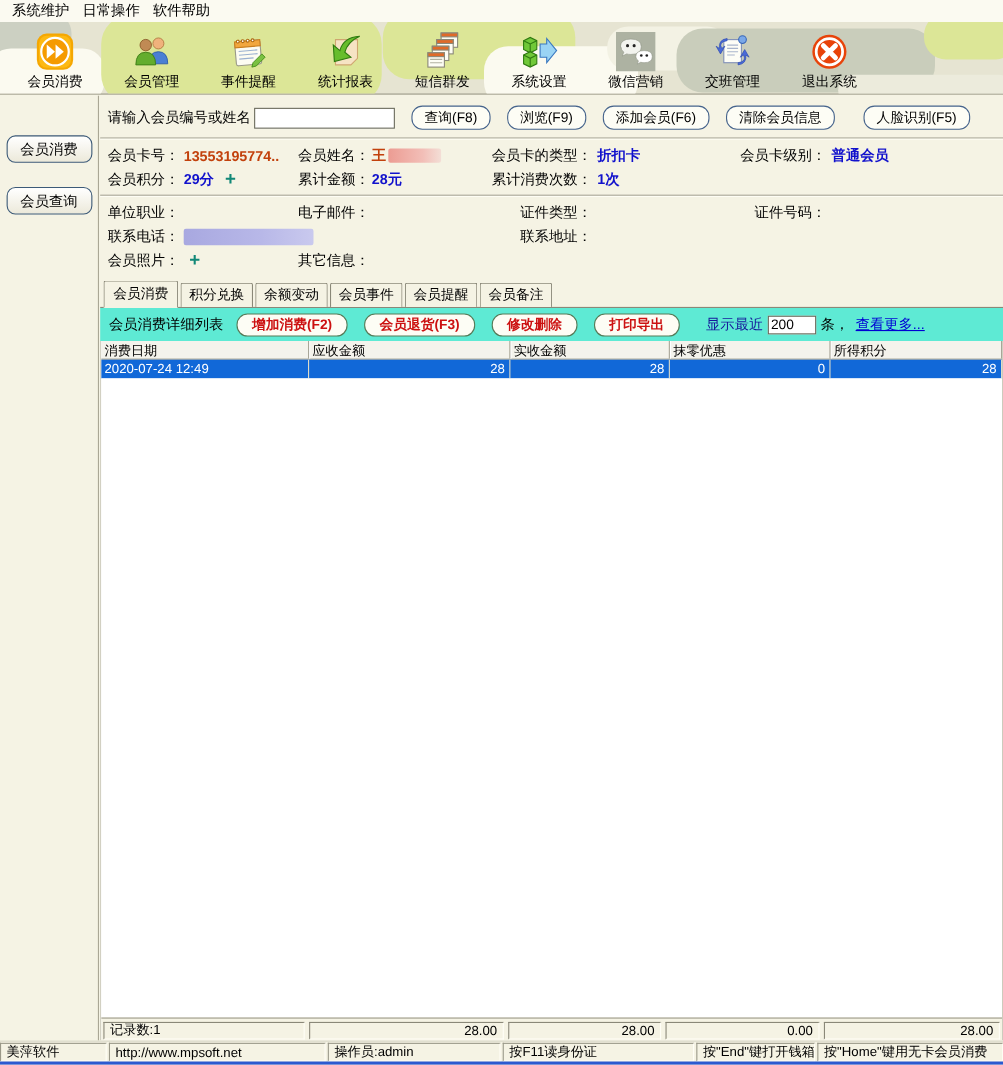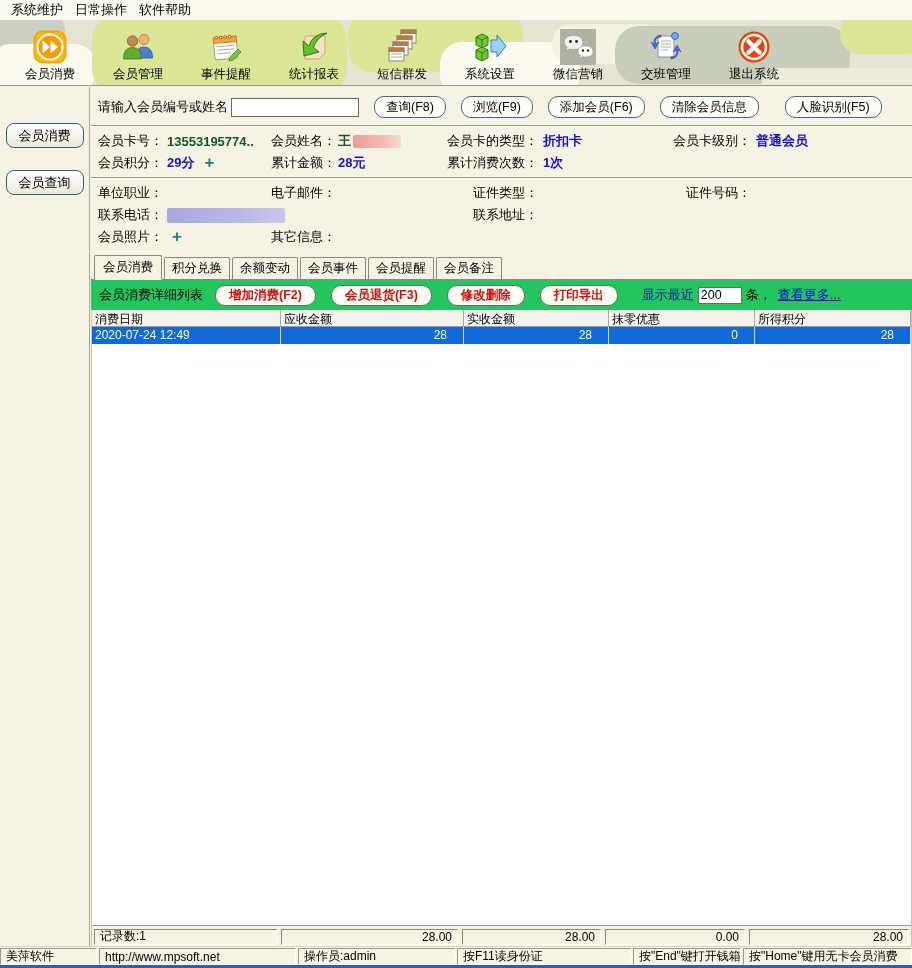--- a/index.html
+++ b/index.html
@@ -37,49 +37,49 @@
     font-size:12.5px; font-family:inherit; padding:0 11px; cursor:pointer; white-space:nowrap; }
   .pill.gap { margin-left:26px; }
   .etched { height:2px; border-top:1px solid #9c9a8a; border-bottom:1px solid #fffef6; }
   .info { padding:3px 0 3px 7px; }
   .irow { display:flex; height:22px; align-items:center; font-size:13px; }
   .cell { display:flex; align-items:center; overflow:hidden; }
   .c1 { width:173px; } .c2 { width:173px; } .c3 { width:215px; } .c4 { flex:1; }
   .lbl { display:inline-block; text-align:right; white-space:nowrap; }
   .c1 .lbl { width:64px; } .c2 .lbl { width:62px; } .c3 .lbl { width:94px; } .c4 .lbl { width:92px; }
   .val { margin-left:5px; font-weight:bold; white-space:nowrap; }
-  .red { color:#14532d; } .blue { color:#1111cc; }
+  .red { color:#c2410c; } .blue { color:#1111cc; }
   .plus { color:#118877; font-weight:bold; font-size:17px; margin-left:10px; line-height:14px; cursor:pointer; }
   .blur-pink { display:inline-block; width:48px; height:13px; margin-left:2px; border-radius:2px;
     background:linear-gradient(90deg,#ec9c93,#f2beb7 65%,#f3ded6); }
   .blur-purple { display:inline-block; width:118px; height:15px; margin-left:5px; border-radius:2px;
     background:linear-gradient(90deg,#a8a8e0,#b8b8e8 60%,#c9c9ee); }
   
   .tabs { display:flex; align-items:flex-end; padding:4px 0 0 3px; border-bottom:1px solid #8a8878; }
   .tab { border:1px solid #8a8878; border-bottom:none; background:#f5f3e4; padding:2px 7px 2px; font-size:12.5px;
     margin-right:2px; border-radius:2px 2px 0 0; cursor:pointer; position:relative; }
   .tab.active { padding:3px 8px; margin-bottom:-1px; border-bottom:1px solid #f5f3e4; }
   
-  .gbar { height:28px; background:#22c55e; display:flex; align-items:center; padding:15px 8px; font-size:13px; white-space:nowrap; }
+  .gbar { height:28px; background:#5eead4; display:flex; align-items:center; padding:15px 8px; font-size:13px; white-space:nowrap; }
   .gbar-title { margin-right:12px; }
   .gbtn { height:21px; border:1px solid #567a57; border-radius:10px; background:#fdfdf5; color:#cc1111; font-weight:bold;
     font-size:12.5px; font-family:inherit; padding:0 13px; margin-right:15px; cursor:pointer; }
   .gbtn.gap { margin-right:24px; }
   .recent-label { color:#15159a; margin-right:4px; }
   .recent-input { width:44px; height:17px; border:1px solid #6a6a5a; background:#fff; font-size:12.5px; padding:0 2px; }
   .unit { margin:0 6px 0 4px; }
   .more-link { color:#0000d4; text-decoration:underline; cursor:pointer; }
   
   .twrap { flex:1; display:flex; flex-direction:column; background:#fff; border-left:1px solid #c8c6b6; border-right:1px solid #c8c6b6; overflow:hidden; }
   .thead { display:flex; height:17px; background:#f4f3ec; border-bottom:1px solid #9c9a8a; }
   .th { font-size:12px; padding:1px 0 0 3px; border-right:1px solid #a8a698; box-shadow:1px 0 0 #ffffff; overflow:hidden; white-space:nowrap; }
   .w1 { width:189px; } .w2 { width:183px; } .w3 { width:145px; } .w4 { width:146px; } .w5 { flex:1; }
   .trow { display:flex; height:17px; background:#1168d8; color:#fff; font-size:12px; cursor:pointer; }
   .td { padding:1px 0 0 3px; border-right:1px solid #dddbc8; overflow:hidden; white-space:nowrap; }
-  .td.num { text-align:right; padding-right:16px; padding-left:0; }
+  .td.num { text-align:right; padding-right:4px; padding-left:0; }
   .tbody-space { flex:1; background:#fff; }
   .tsummary { height:21px; background:#f5f3e4; border-top:1px solid #9c9a8a; display:flex; align-items:center; padding:2px 2px 1px; gap:4px; }
   .sbox { height:16px; border:1px solid; border-color:#8a8878 #fffef6 #fffef6 #8a8878; font-size:12px; padding:0 5px;
     display:flex; align-items:center; background:#f5f3e4; overflow:hidden; white-space:nowrap; }
   .sb1 { width:183px; } .sb2 { width:177px; } .sb3 { width:139px; } .sb4 { width:140px; } .sb5 { flex:1; }
   .sbox.num { justify-content:flex-end; }
   
   .statusbar { position:absolute; left:0; right:0; bottom:3px; height:19px; background:#f5f3e4; border-top:1px solid #d8d6c6;
     display:flex; gap:2px; padding-top:1px; }
   .scell { border:1px solid; border-color:#9a9888 #fffef6 #fffef6 #9a9888; background:#f5f3e4; font-size:12px;

